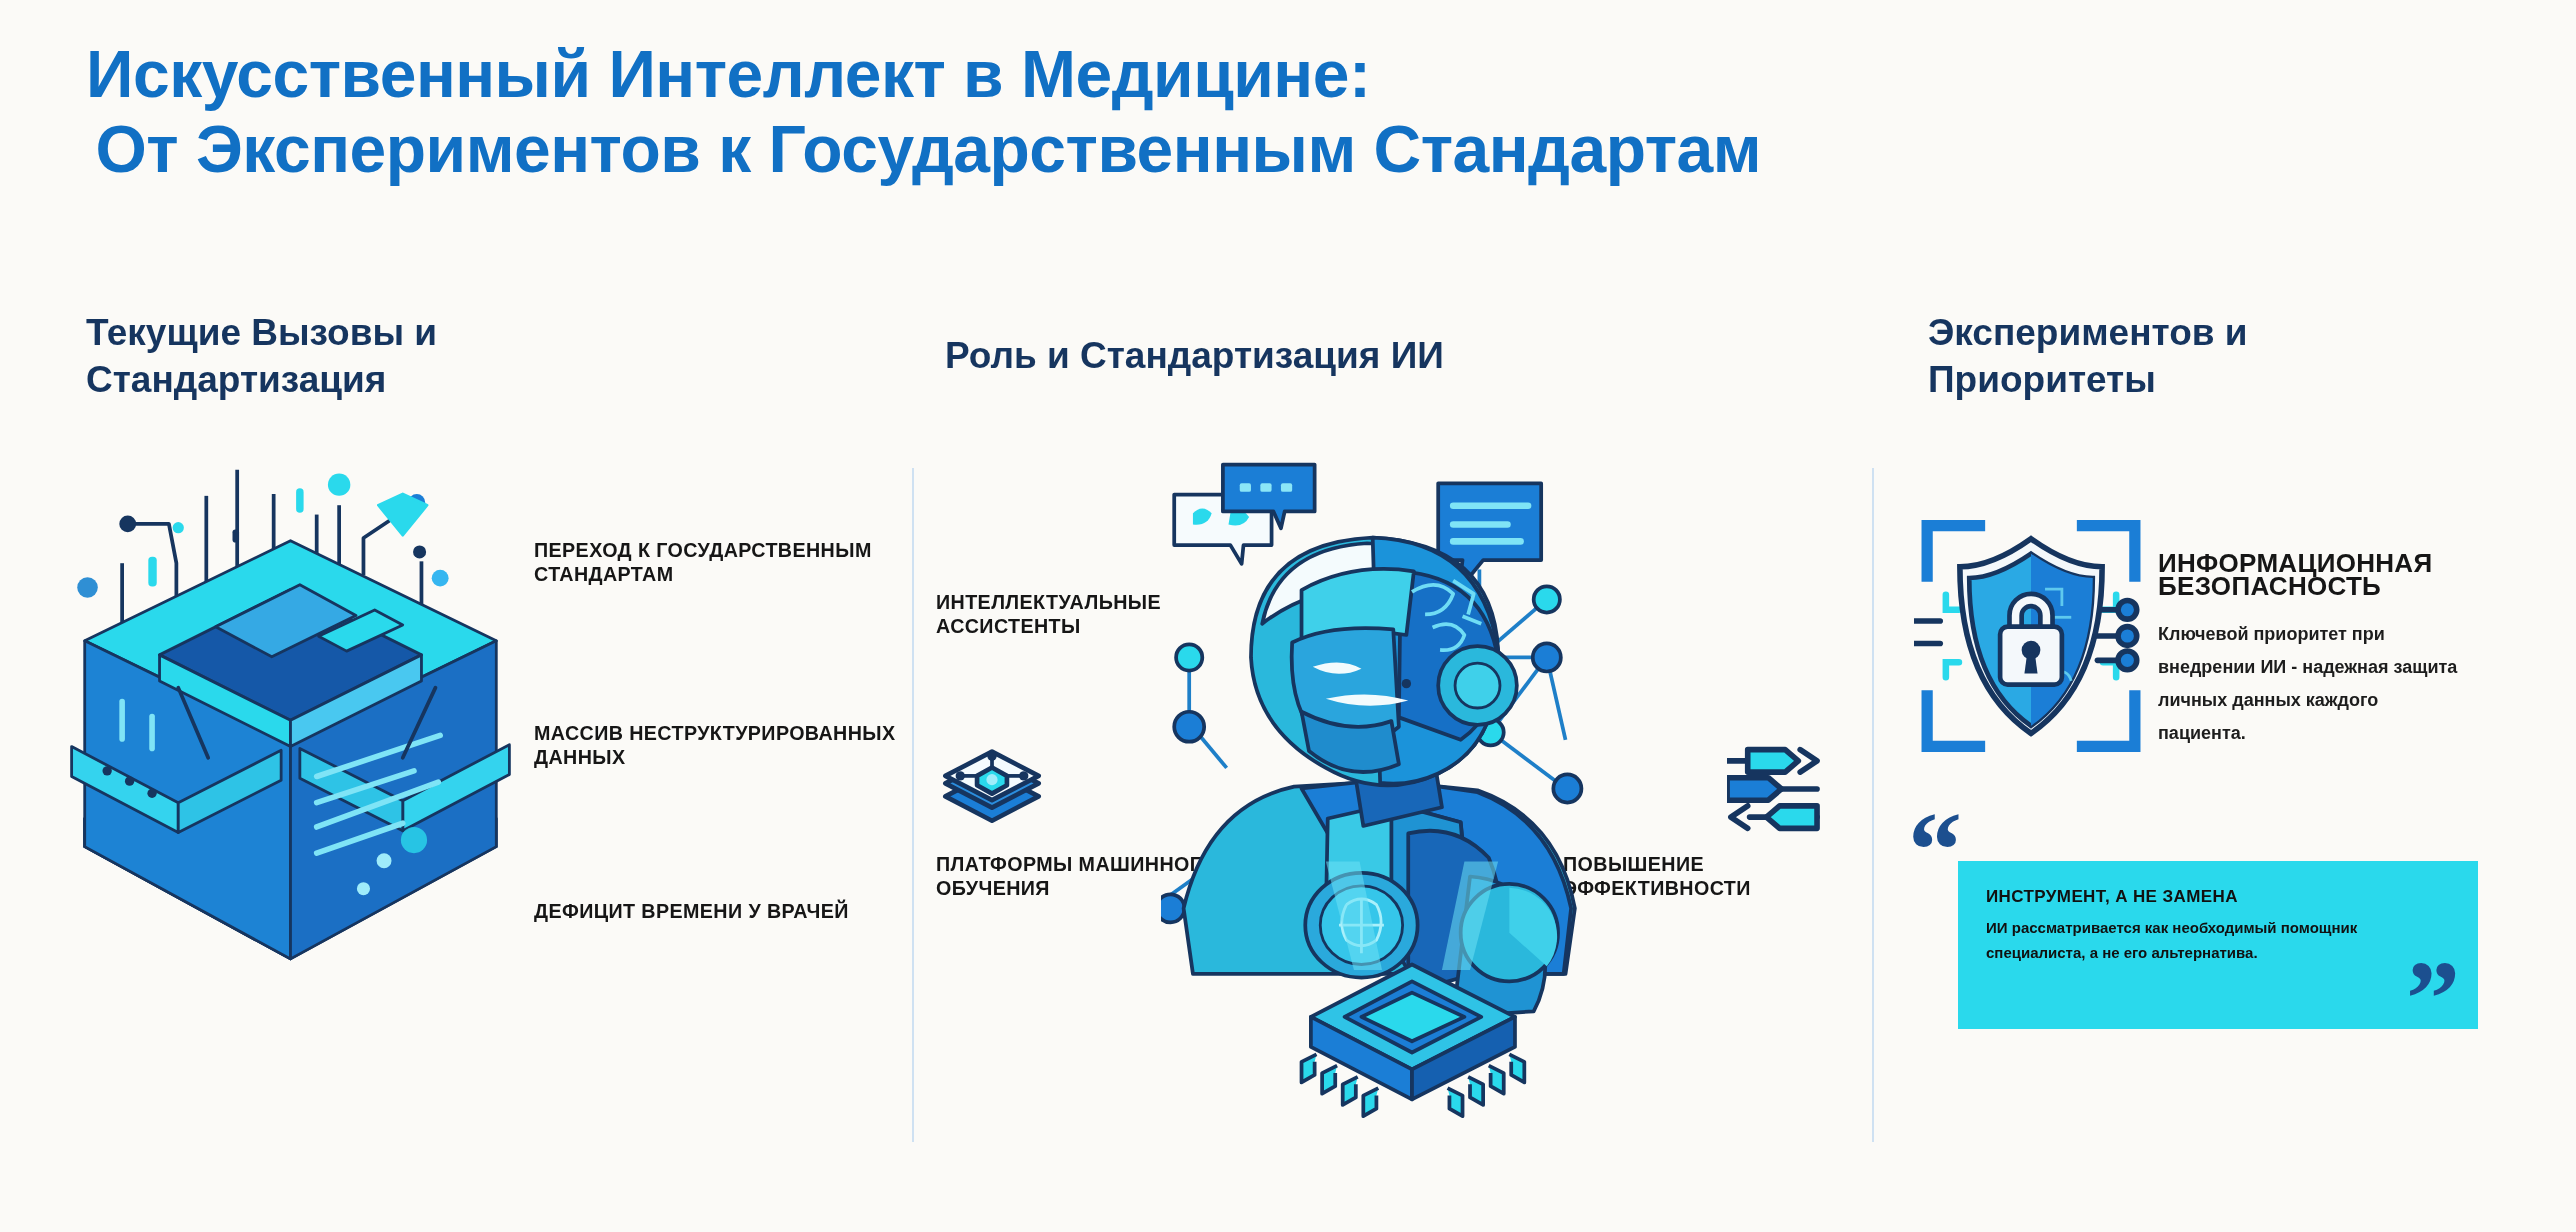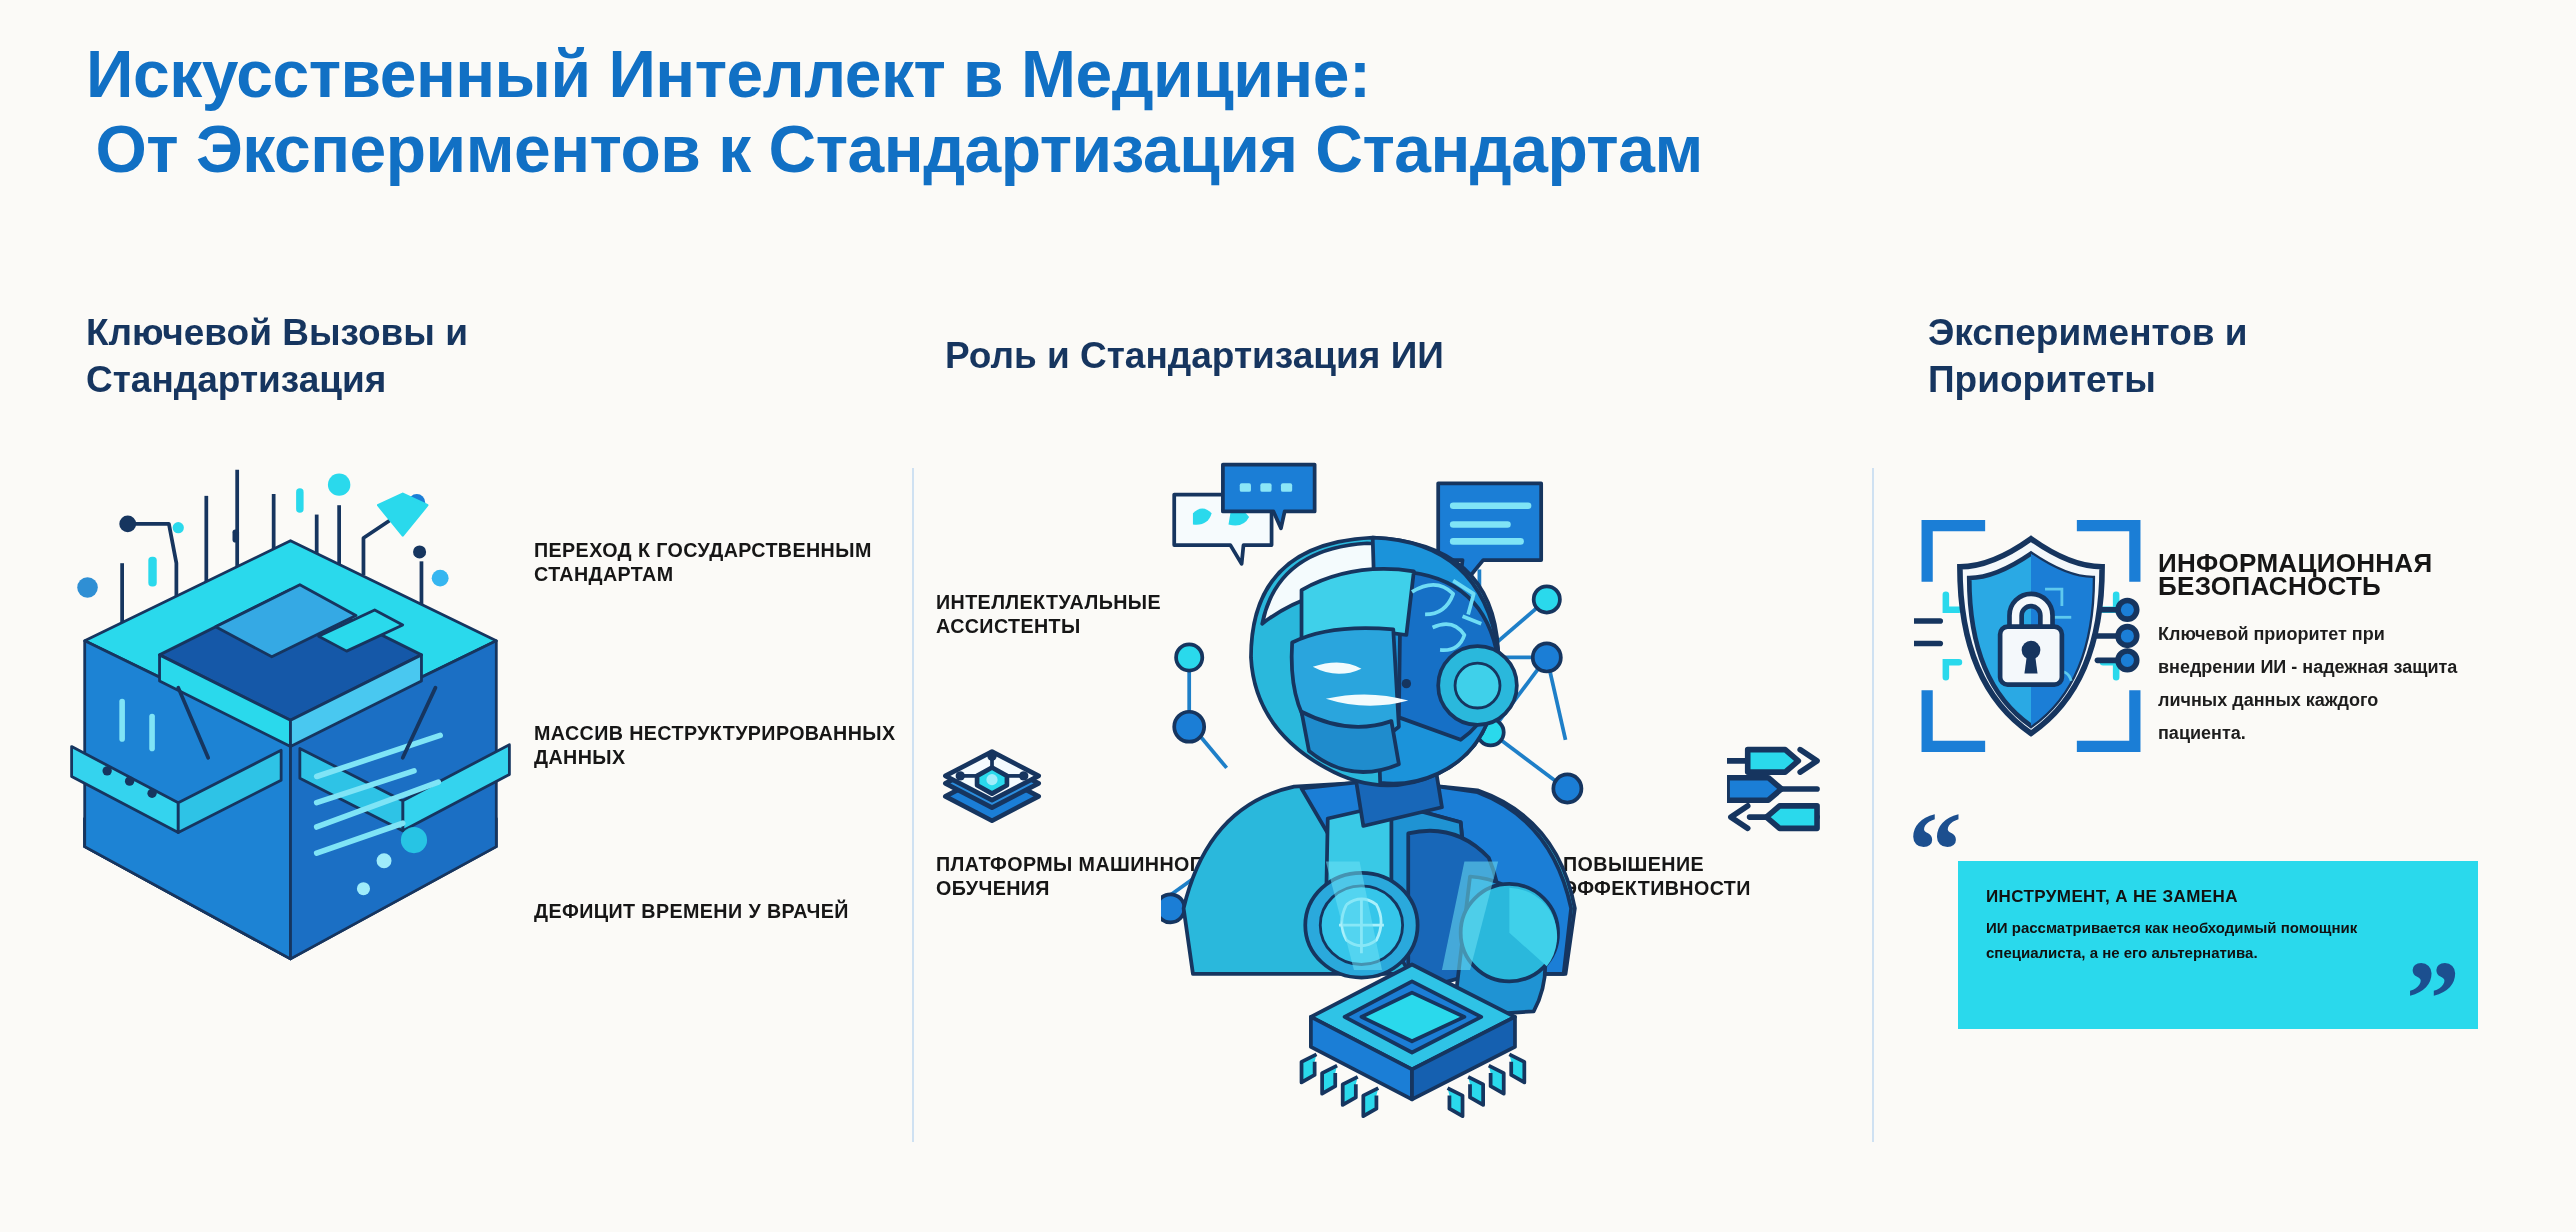--- a/index.html
+++ b/index.html
@@ -100,28 +100,28 @@
   }
   .quote-body{color:#111;font-weight:700;font-size:15px;line-height:25px;}
 </style>
 </head>
 <body>
 
 <div class="page">
 
   <div class="title-block">
     <div class="title-line l1">Искусственный Интеллект в Медицине:</div>
-    <div class="title-line l2">От Экспериментов к Стандартизация Стандартам</div>
+    <div class="title-line l2">От Экспериментов к Государственным Стандартам</div>
   </div>
 
   <div class="divider d1"></div>
   <div class="divider d2"></div>
 
   <div class="col col1">
-    <div class="col-head">Ключевой Вызовы и Стандартизация</div>
+    <div class="col-head">Текущие Вызовы и Стандартизация</div>
   </div>
 
   <div class="cube-wrap">
     <svg viewBox="0 0 480 560" width="449" height="524">
       <g stroke="#16355f" stroke-width="3" stroke-linejoin="round">
 
         <g stroke-width="4" fill="none">
           <line x1="183" y1="22" x2="183" y2="190"></line>
           <line x1="150" y1="50" x2="150" y2="175"></line>
           <line x1="222" y1="48" x2="222" y2="150"></line>

